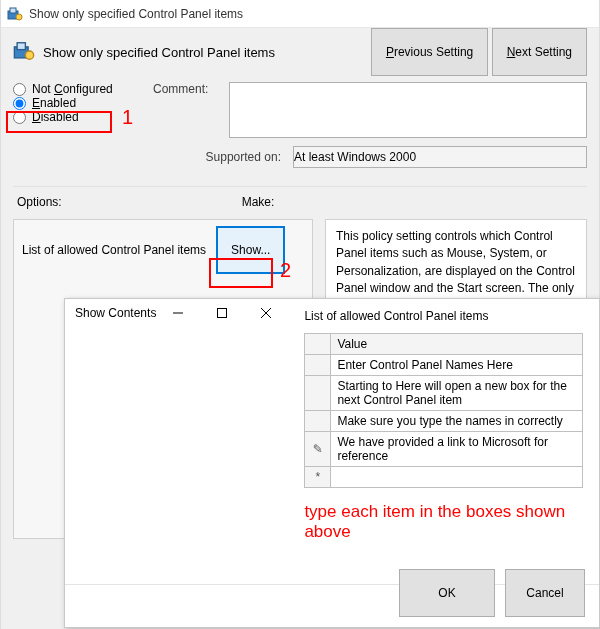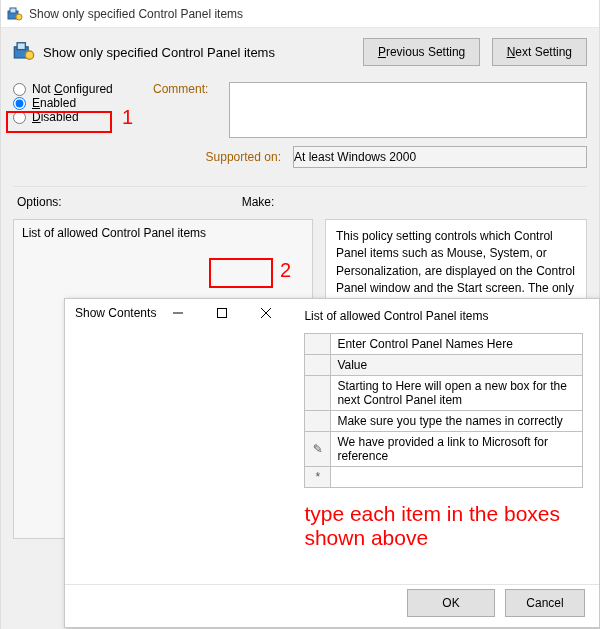--- a/index.html
+++ b/index.html
@@ -48,21 +48,21 @@
       height: 48px;
       padding: 8px 12px;
       background: #f0f0f0;
     }
     .subheader-left {
       display: flex;
       align-items: center;
       gap: 8px;
     }
     .btn {
-      padding: 6px 14px;
+      padding: 16px 14px;
       background: #e1e1e1;
       border: 1px solid #adadad;
       cursor: pointer;
     }
     .btn:focus, .btn.focused {
       border: 1px solid #0078d7;
       outline: 1px solid #0078d7;
       outline-offset: -2px;
       background: #e5f1fb;
     }
@@ -97,21 +97,21 @@
     }
     .annotation-label {
       position: absolute;
       color: red;
       font-size: 20px;
       font-weight: 400;
       pointer-events: none;
     }
 
     .form-label {
-      color: #a16207;
+      color: #404040;
       min-width: 64px;
     }
     .comment-area {
       display: flex;
       gap: 12px;
       margin-top: 0;
     }
     textarea.comment {
       flex: 1;
       min-height: 56px;
@@ -237,21 +237,21 @@
       background: #f4f4f4;
     }
     table.grid th.rowhdr, table.grid td.rowhdr {
       width: 26px;
       background: #f4f4f4;
       text-align: center;
       color: #555;
     }
     .dlg-annot {
       color: red;
-      font-size: 21px;
+      font-size: 17px;
       margin-top: 14px;
     }
     .dlg-buttons {
       position: absolute;
       right: 14px;
       bottom: 10px;
       display: flex;
       gap: 10px;
     }
     .dlg-divider {
@@ -284,21 +284,21 @@
         <svg width="22" height="22" viewBox="0 0 16 16">
           <rect x="1" y="5" width="10" height="8" fill="#3b82c4" stroke="#2a5e8e"></rect>
           <rect x="3" y="2" width="6" height="5" fill="#cde3f5" stroke="#2a5e8e"></rect>
           <circle cx="12" cy="11" r="3" fill="#ffd24d" stroke="#b8861b"></circle>
         </svg>
       </span>
       <span style="font-size:13px">Show only specified Control Panel items</span>
     </div>
     <div>
       <button class="btn"><u>P</u><span></span><span>revious Setting</span></button>
-      <button class="btn" style="margin-left:8px"><u>N</u><span>ext Setting</span></button>
+      <button class="btn" style=""><u>N</u><span>ext Setting</span></button>
     </div>
   </div>
 
   <div class="body-area">
 
     <div class="row-config">
 
       <div class="radio-stack">
         <label class="radio-opt">
           <input type="radio" name="cfg" style="">
@@ -330,20 +330,21 @@
 
     <div class="opts-help-row">
       <span>Options:</span>
       <span>Make:</span>
     </div>
 
     <div class="lower">
       <div class="options-pane">
         <div class="opt-row">
           <span>List of allowed Control Panel items</span>
+          <button class="btn focused">Show...</button>
         </div>
       </div>
       <div class="help-pane">
         <span style="white-space:pre-wrap">This policy setting controls which Control Panel items such as Mouse, System, or Personalization, are displayed on the Control Panel window and the Start screen. The only items displayed in Control Panel are those you specify in this setting. This setting affects the Start screen and Control Panel, as well as other ways to access Control Panel items such as shortcuts in Help and Support or command lines that use control.exe. This policy has no effect on items displayed in PC settings.
 
 To display a Control Panel item, enable this policy setting and click Show to access the list of allowed Control Panel items. In the Show Contents dialog box in the Value column, enter the Control Panel item's canonical name. For example, enter Microsoft.Mouse, Microsoft.System, or Microsoft.Personalization.
 
 Note: For Windows Vista, Windows Server 2008, and earlier versions of Windows, the module name, for example timedate.cpl or inetcpl.cpl, should be entered. If a Control Panel item does not have a CPL file, or the CPL file contains multiple applets, then its module name and string resource identification number should be entered.</span>
       </div>
     </div>
@@ -381,26 +382,26 @@
         </svg>
     </div>
   </div>
 
   <div class="dlg-body">
     <div class="dlg-subtitle">List of allowed Control Panel items</div>
 
     <table class="grid">
       <tbody>
           <tr>
+        <th class="rowhdr"></th>
+        <th>Value</th>
+      </tr>
+      <tr>
         <td class="rowhdr"></td>
         <td>Enter Control Panel Names Here</td>
-      </tr>
-      <tr>
-        <th class="rowhdr"></th>
-        <th>Value</th>
       </tr>
       <tr>
         <td class="rowhdr"></td>
         <td>Starting to Here will open a new box for the next Control Panel item</td>
       </tr>
       <tr>
         <td class="rowhdr"></td>
         <td>Make sure you type the names in correctly</td>
       </tr>
       <tr>
@@ -413,16 +414,16 @@
       </tr>
     </tbody>
       </table>
 
     <div class="dlg-annot">type each item in the boxes shown above</div>
   </div>
 
   <div class="dlg-divider"></div>
 
   <div class="dlg-buttons">
-    <button class="btn" style="width:88px">OK</button>
+    <button class="btn" style="width:96px">OK</button>
     <button class="btn" style="width:80px">Cancel</button>
   </div>
 </div>
 
 </body></html>

